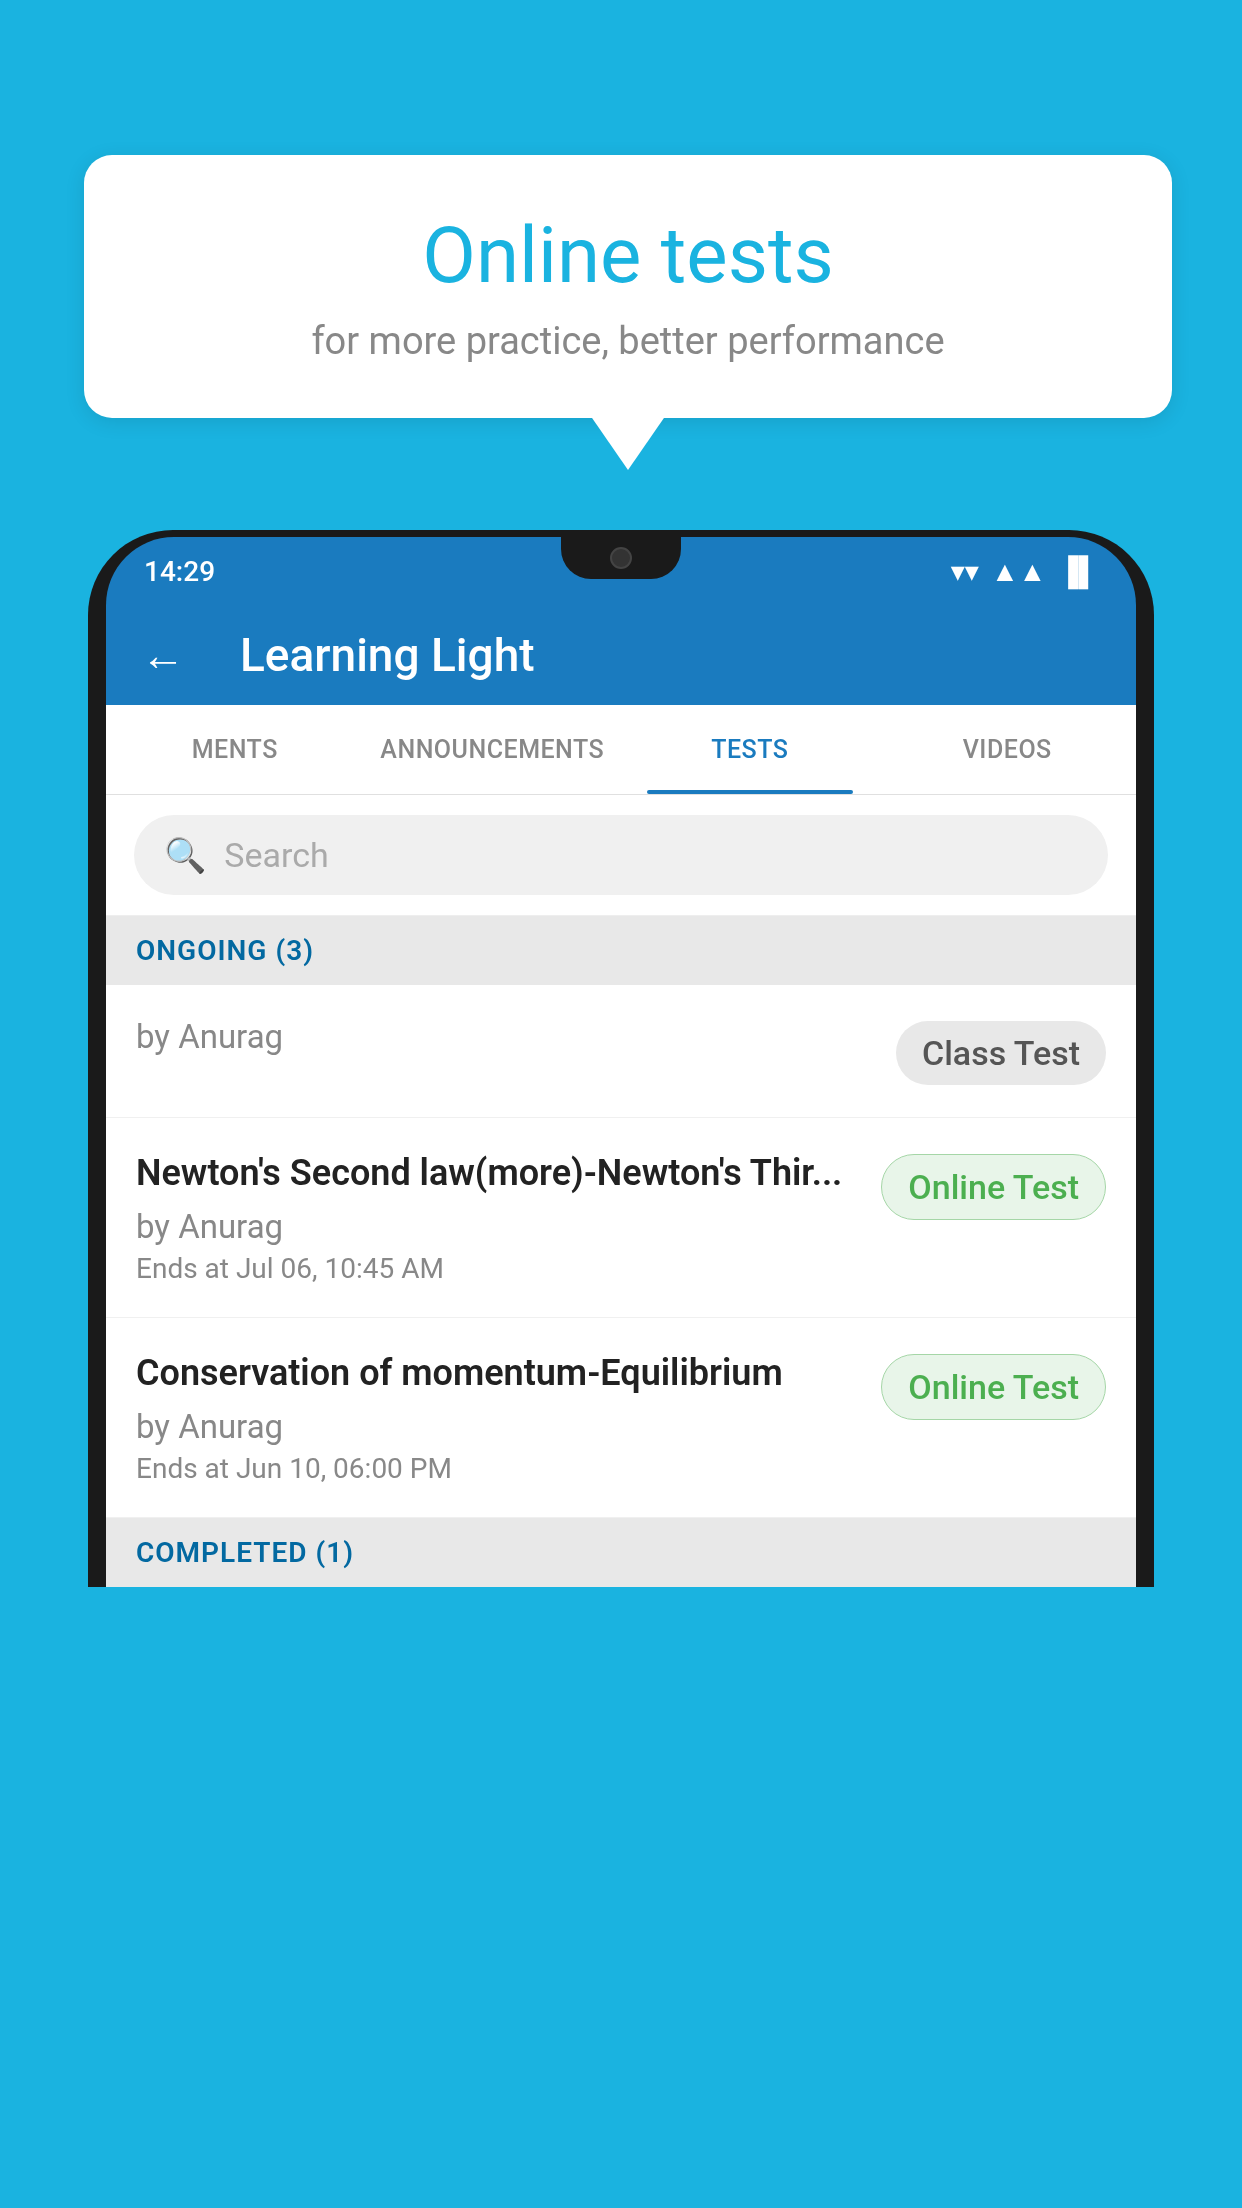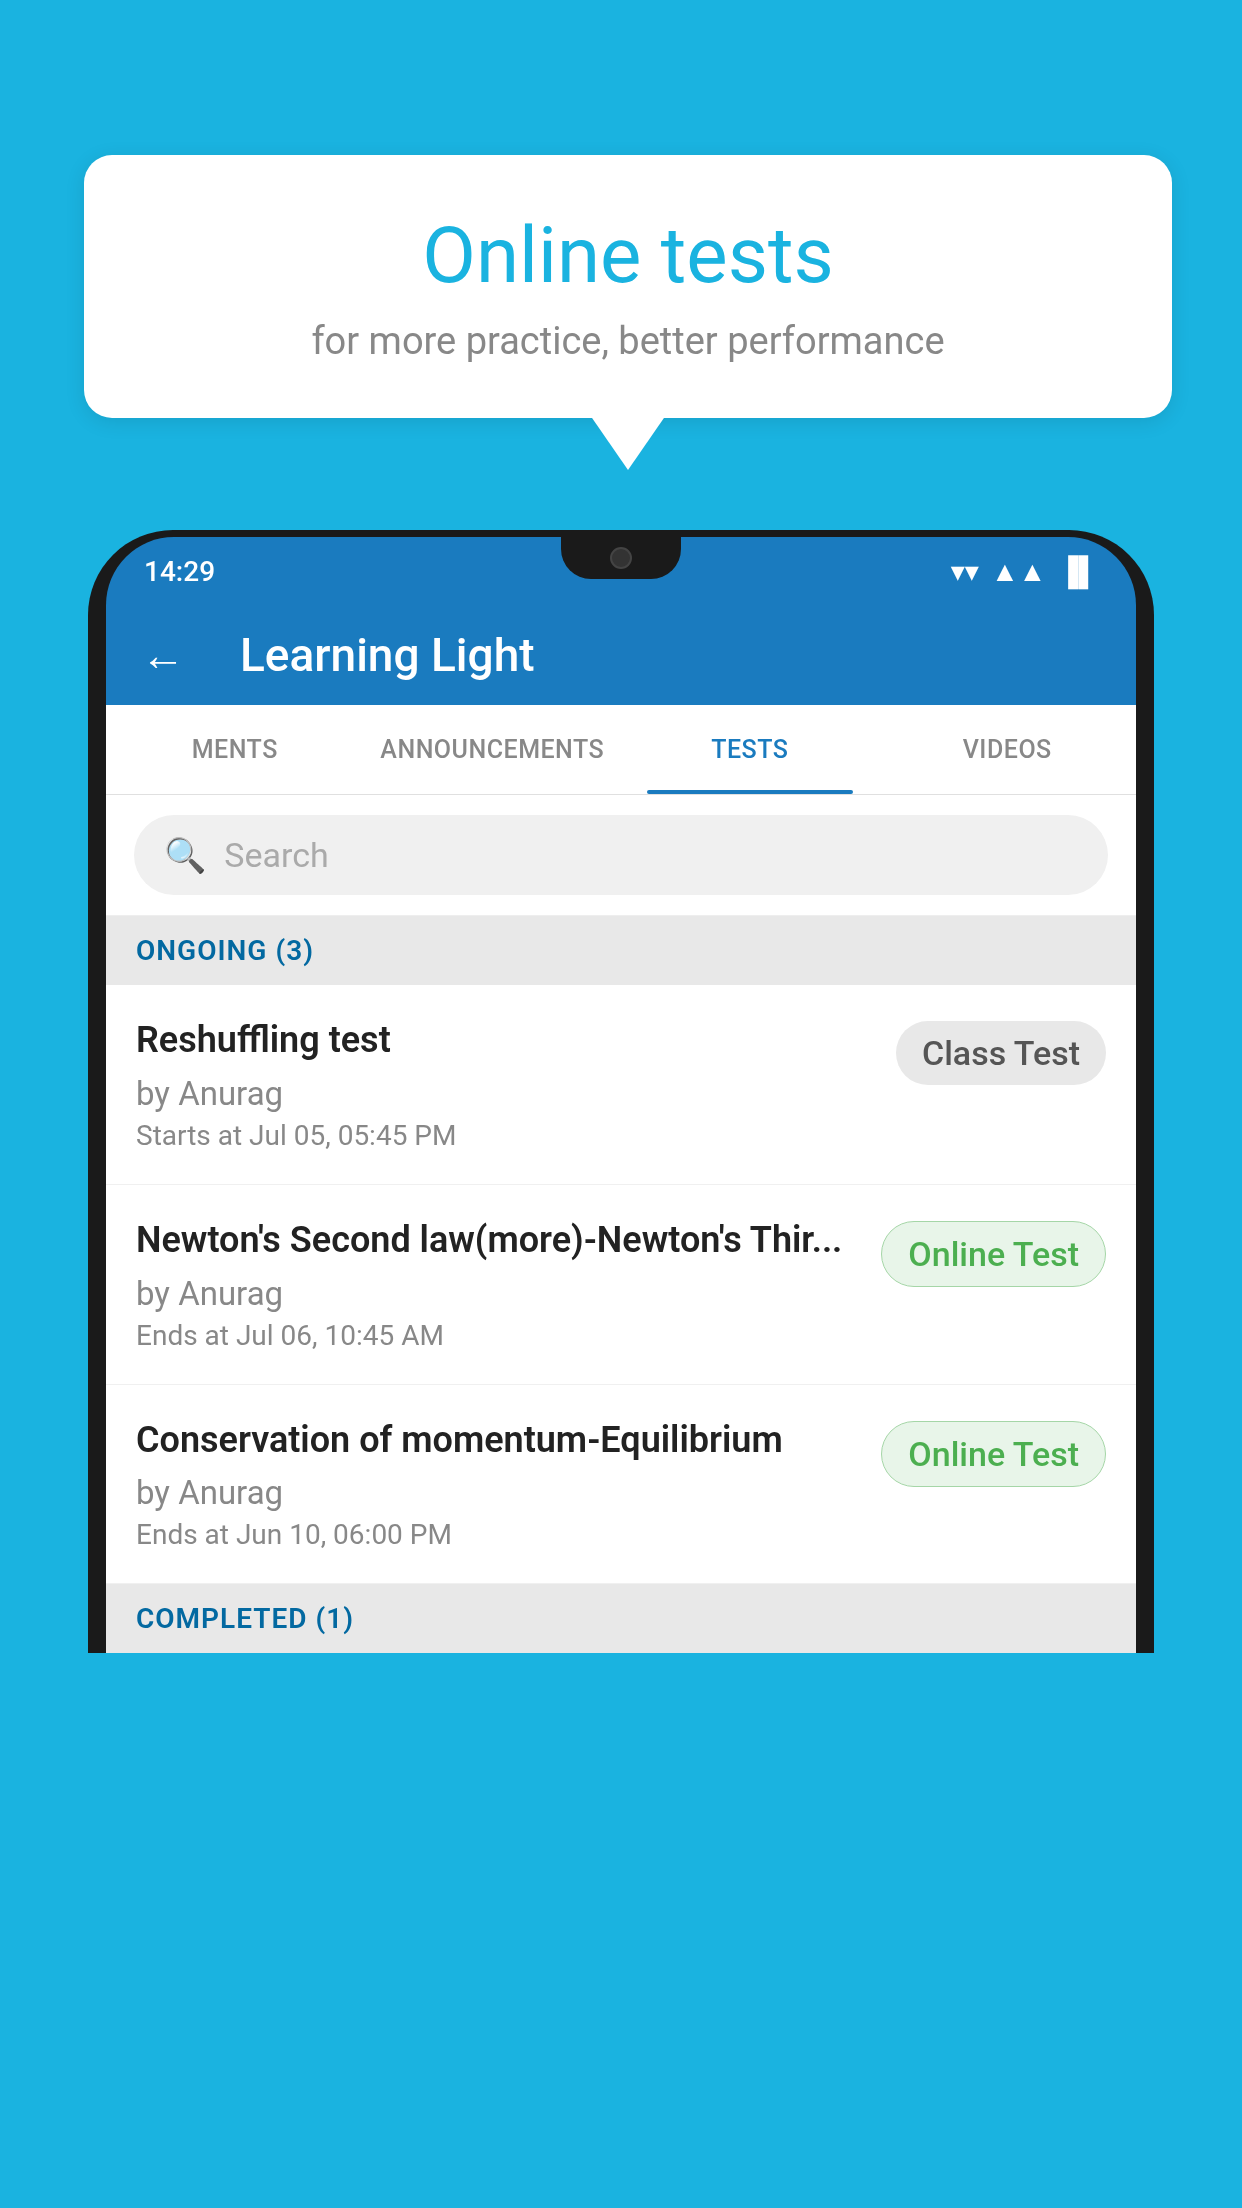--- a/index.html
+++ b/index.html
@@ -345,23 +345,21 @@
       </div>
 
       <div class="section-header">
         <span class="section-header-text">ONGOING (3)</span>
       </div>
 
       <div class="test-list">
 
         <div class="test-item">
           <div class="test-info">
-            <div class="test-name">Reshuffling test</div>
             <div class="test-by">by Anurag</div>
-            <div class="test-time">Starts at  Jul 05, 05:45 PM</div>
           </div>
           <div class="test-badge badge-class">Class Test</div>
         </div>
 
         <div class="test-item">
           <div class="test-info">
             <div class="test-name">Newton's Second law(more)-Newton's Thir...</div>
             <div class="test-by">by Anurag</div>
             <div class="test-time">Ends at  Jul 06, 10:45 AM</div>
           </div>

